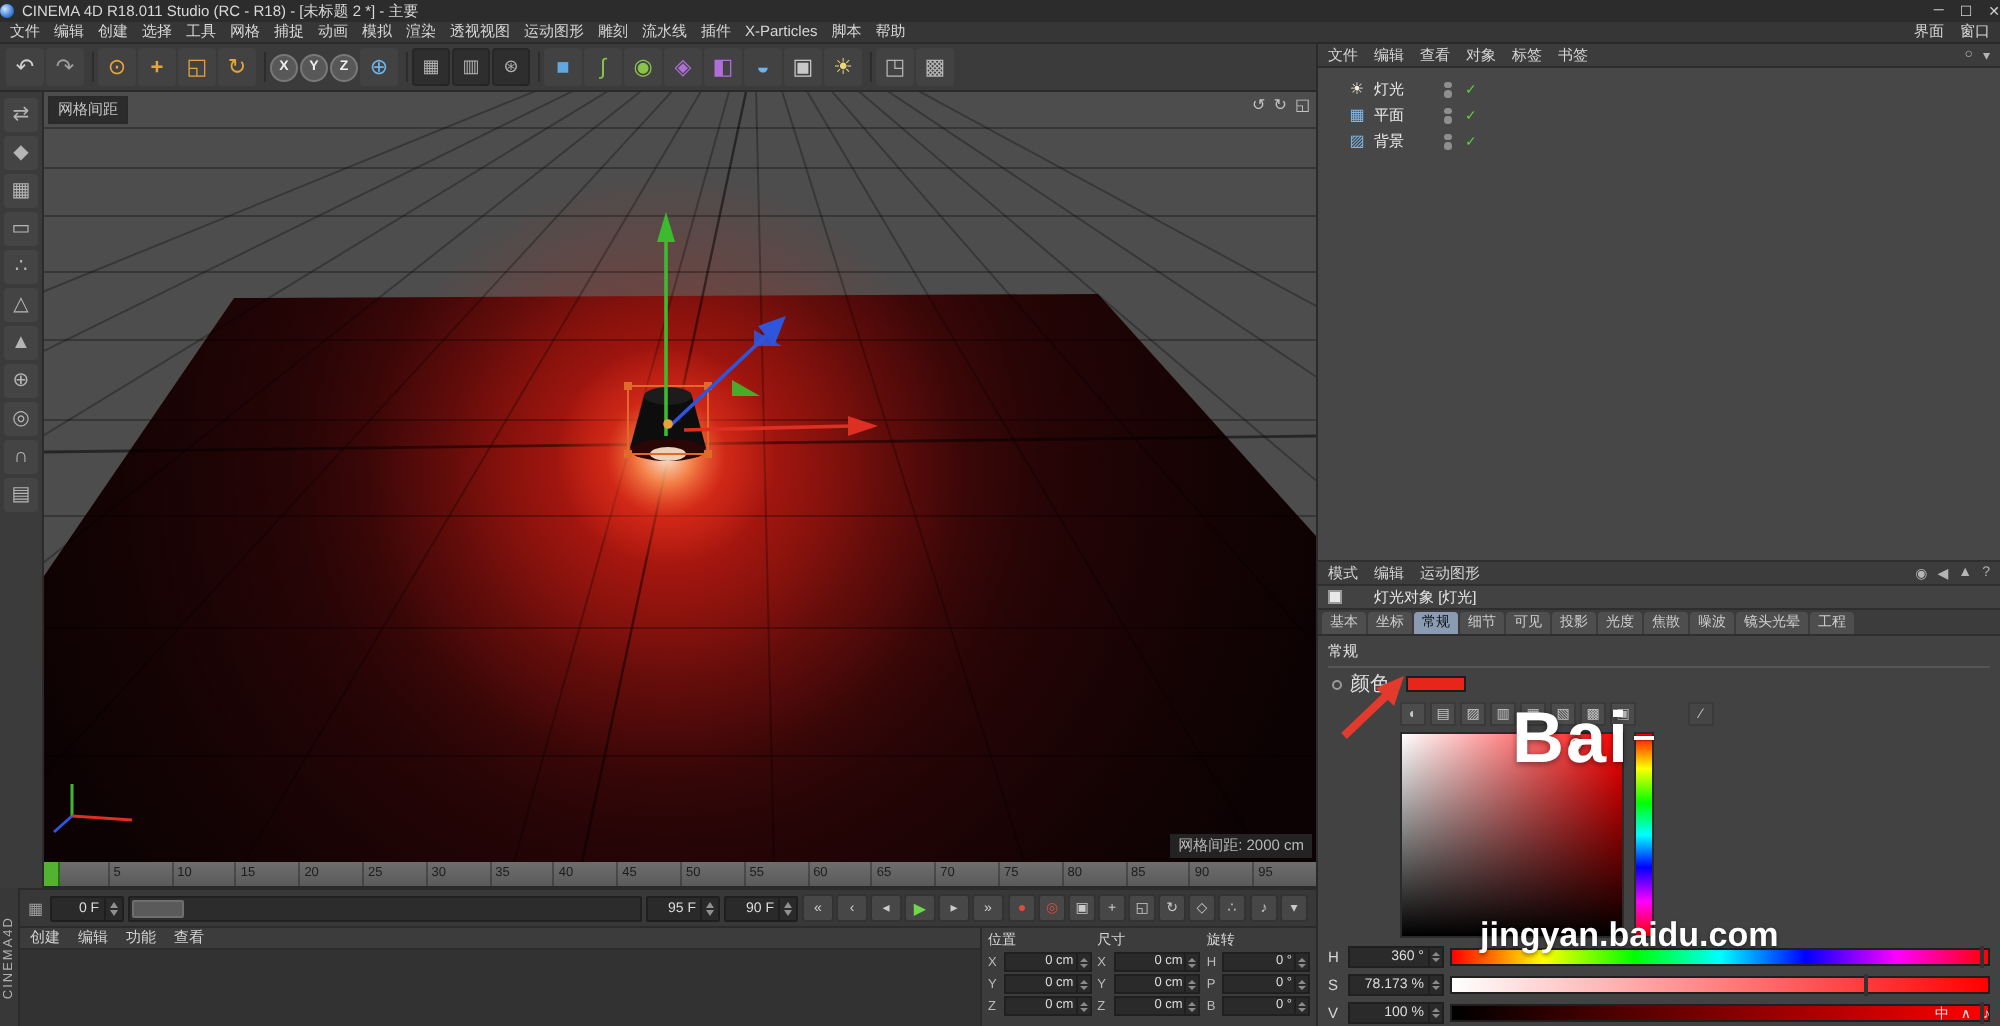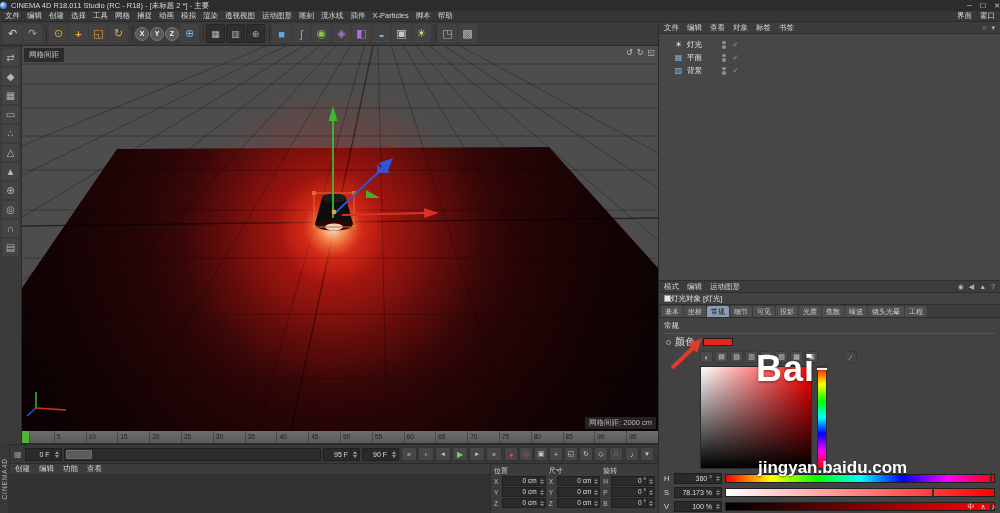--- a/index.html
+++ b/index.html
@@ -83,21 +83,21 @@
 .om-bar,.am-bar{height:12px;background:#3c3c3c;display:flex;align-items:center;padding:0 5px;font-size:7.5px;color:#d5d5d5;border-bottom:1px solid #2e2e2e}
 .om-bar .bar-menus,.am-bar .bar-menus{display:flex;gap:8px}
 .bar-icons{margin-left:auto;display:flex;gap:5px;font-size:7px;color:#b5b5b5}
 .om-list{height:247px;background:#474747;padding-top:4px;border-bottom:1px solid #2e2e2e}
 .om-row{height:13px;display:flex;align-items:center;gap:3px;padding-left:14px;font-size:7.5px;color:#ececec}
 .om-ico{width:11px;text-align:center;font-size:8px;flex:none}
 .om-name{width:32px}
 .om-dots{display:flex;flex-direction:column;gap:1px}
 .om-dots i{width:3.5px;height:3.5px;border-radius:50%;background:#8e8e8e}
 .om-check{color:#5fd13a;font-size:7px;margin-left:4px}
-.am-title{height:12px;display:flex;align-items:center;gap:0;padding:0 5px;font-size:7.5px;color:#e8e8e8;background:#424242;border-bottom:1px solid #2e2e2e}
+.am-title{height:12px;display:flex;align-items:center;gap:16px;padding:0 5px;font-size:7.5px;color:#e8e8e8;background:#424242;border-bottom:1px solid #2e2e2e}
 .am-objico{width:7px;height:7px;background:#e8e8e8;border:1px solid #999;flex:none}
 .am-tabs{height:13px;background:#3c3c3c;display:flex;gap:1px;align-items:flex-end;padding:0 2px;border-bottom:1px solid #2e2e2e}
 .am-tab{padding:1px 4px;font-size:7px;color:#cfcfcf;background:#4e4e4e;border-radius:2px 2px 0 0;line-height:9px;white-space:nowrap}
 .am-tab.active{background:#8b9cb2;color:#0e1116}
 .am-body{position:relative;height:195px;background:#424242;padding:3px 5px;overflow:hidden}
 .am-section{font-size:7.5px;color:#e0e0e0;border-bottom:1px solid #555;padding-bottom:2px;margin-bottom:2px}
 .color-row{display:flex;align-items:center;gap:4px;margin-left:2px;height:12px}
 .anim-dot{width:5px;height:5px;border-radius:50%;border:1px solid #999;flex:none}
 .color-label{font-size:10px;color:#ddd}
 .color-swatch{width:30px;height:8px;border:1px solid #1d1d1d;margin-left:4px}
@@ -115,21 +115,21 @@
 .hsv-field{display:flex;height:11px;background:#2a2a2a;border:1px solid #1f1f1f;width:48px;flex:none}
 .hsv-field .val{flex:1;text-align:right;font-size:7px;color:#ddd;line-height:9px;padding-right:2px}
 .hsv-bar{flex:1;height:9px;position:relative;border:1px solid #1f1f1f}
 .bar-h{background:linear-gradient(to right,#f00,#ff0 17%,#0f0 34%,#0ff 50%,#00f 66%,#f0f 83%,#f00)}
 .bar-s{background:linear-gradient(to right,#fff,#f00)}
 .bar-v{background:linear-gradient(to right,#000,#f00)}
 .bar-marker{position:absolute;top:-2px;bottom:-2px;width:2px;background:#f5f5f5;border:1px solid #333}
 
 
 .wm-big{left:756px;top:348px;font-size:36px;font-weight:bold;color:#fff;z-index:40;text-shadow:0 1px 3px rgba(0,0,0,.45);letter-spacing:1px}
-.wm-small{left:758px;top:458px;font-size:17px;font-weight:bold;color:#fff;z-index:40;text-shadow:0 1px 2px rgba(0,0,0,.5)}
+.wm-small{left:740px;top:458px;font-size:17px;font-weight:bold;color:#fff;z-index:40;text-shadow:0 1px 2px rgba(0,0,0,.5)}
 .anno-arrow{left:664px;top:334px;z-index:45;width:46px;height:40px}
 .tray{right:3px;bottom:1px;font-size:7px;color:#eaeaea;z-index:50;letter-spacing:2px}
 </style>
 </head>
 <body>
 
 <div id="app">
 
   <header class="titlebar">
     <span class="app-ico"></span>

